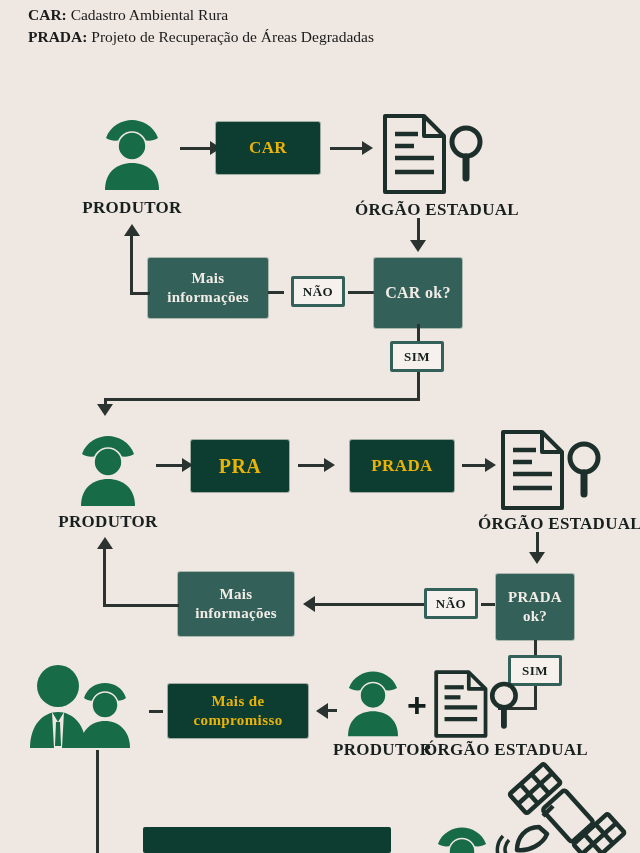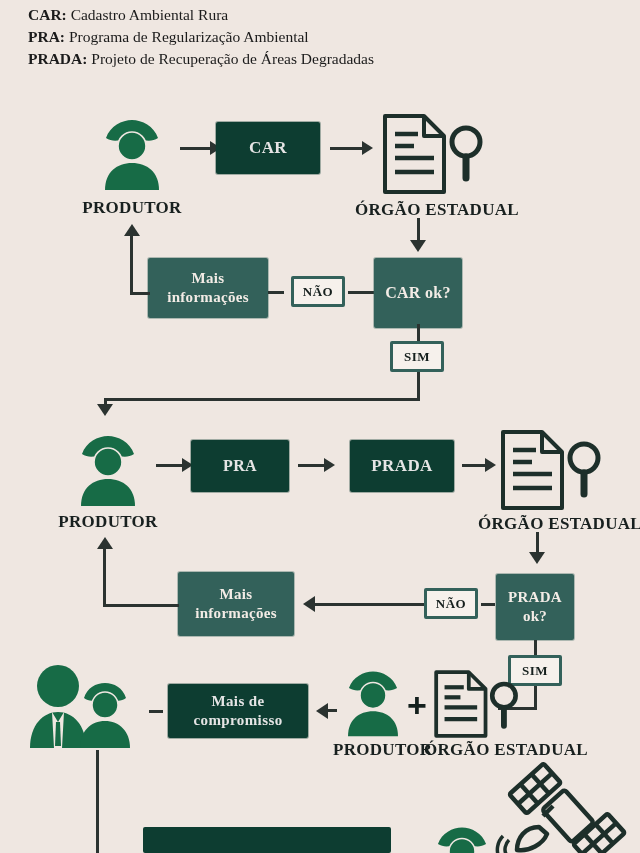--- a/index.html
+++ b/index.html
@@ -17,21 +17,21 @@
     font-family:"Liberation Serif", serif;
     font-size:15.5px;color:#1b1b1b;line-height:22px;white-space:nowrap;
   }
   .legend-line .abbr{font-weight:bold;}
 
   
   .node{position:absolute;box-sizing:border-box;}
 
   
   .box-dark{
-    background:#0d3d31;color:#e5e5e5;
+    background:#0d3d31;color:#eab308;
     display:flex;align-items:center;justify-content:center;text-align:right;
     font-family:"Liberation Serif", serif;font-weight:bold;
     letter-spacing:.4px;border-radius:2px;
     box-shadow:0 0 0 1px rgba(13,61,49,.35);
   }
   
   .box-teal{
     background:#33615a;color:#f3ece6;
     display:flex;align-items:center;justify-content:center;text-align:center;
     font-family:"Liberation Serif", serif;font-weight:bold;
@@ -74,23 +74,20 @@
 </head>
 <body>
 
 <div id="stage">
 
   <div class="legend">
     <div class="legend-line">
       <span class="abbr">CAR:</span><span> Cadastro Ambiental Rura</span>
     </div>
     <div class="legend-line">
-      <span class="abbr">PRA:</span><span> Programa de Regularização Ambiental</span>
-    </div>
-    <div class="legend-line">
       <span class="abbr">PRADA:</span><span> Projeto de Recuperação de Áreas Degradadas</span>
     </div>
   </div>
 
   <div class="node" style="left:92px;top:112px;width:80px;height:80px;">
     <svg width="80" height="80" viewBox="0 0 80 80">
       <path d="M14 26 C18 14, 30 8, 40 8 C50 8, 62 14, 66 26 C60 30, 52 29, 47 26 C44 22, 36 22, 33 26 C28 29, 20 30, 14 26 Z" fill="#176b46"></path>
       <circle cx="40" cy="34" r="14" fill="#176b46" stroke="#efe7e1" stroke-width="1.6"></circle>
       <path d="M13 78 C13 60, 25 51, 40 51 C55 51, 67 60, 67 78 Z" fill="#176b46"></path>
     </svg>
@@ -154,21 +151,21 @@
       <path d="M14 26 C18 14, 30 8, 40 8 C50 8, 62 14, 66 26 C60 30, 52 29, 47 26 C44 22, 36 22, 33 26 C28 29, 20 30, 14 26 Z" fill="#176b46"></path>
       <circle cx="40" cy="34" r="14" fill="#176b46" stroke="#efe7e1" stroke-width="1.6"></circle>
       <path d="M13 78 C13 60, 25 51, 40 51 C55 51, 67 60, 67 78 Z" fill="#176b46"></path>
     </svg>
   </div>
   <div class="caption" style="left:48px;top:512px;width:120px;">PRODUTOR</div>
 
   <div class="ln-h" style="left:156px;top:464px;width:28px;"></div>
   <div class="arrow arrow-r" style="left:182px;top:458px;"></div>
 
-  <div class="node box-dark" style="left:191px;top:440px;width:98px;height:52px;font-size:16px;">PRA</div>
+  <div class="node box-dark" style="left:191px;top:440px;width:98px;height:52px;font-size:20px;">PRA</div>
 
   <div class="ln-h" style="left:298px;top:464px;width:28px;"></div>
   <div class="arrow arrow-r" style="left:324px;top:458px;"></div>
 
   <div class="node box-dark" style="left:350px;top:440px;width:104px;height:52px;font-size:17px;">PRADA</div>
 
   <div class="ln-h" style="left:462px;top:464px;width:26px;"></div>
   <div class="arrow arrow-r" style="left:485px;top:458px;"></div>
 
   <div class="node" style="left:498px;top:428px;width:110px;height:84px;">

